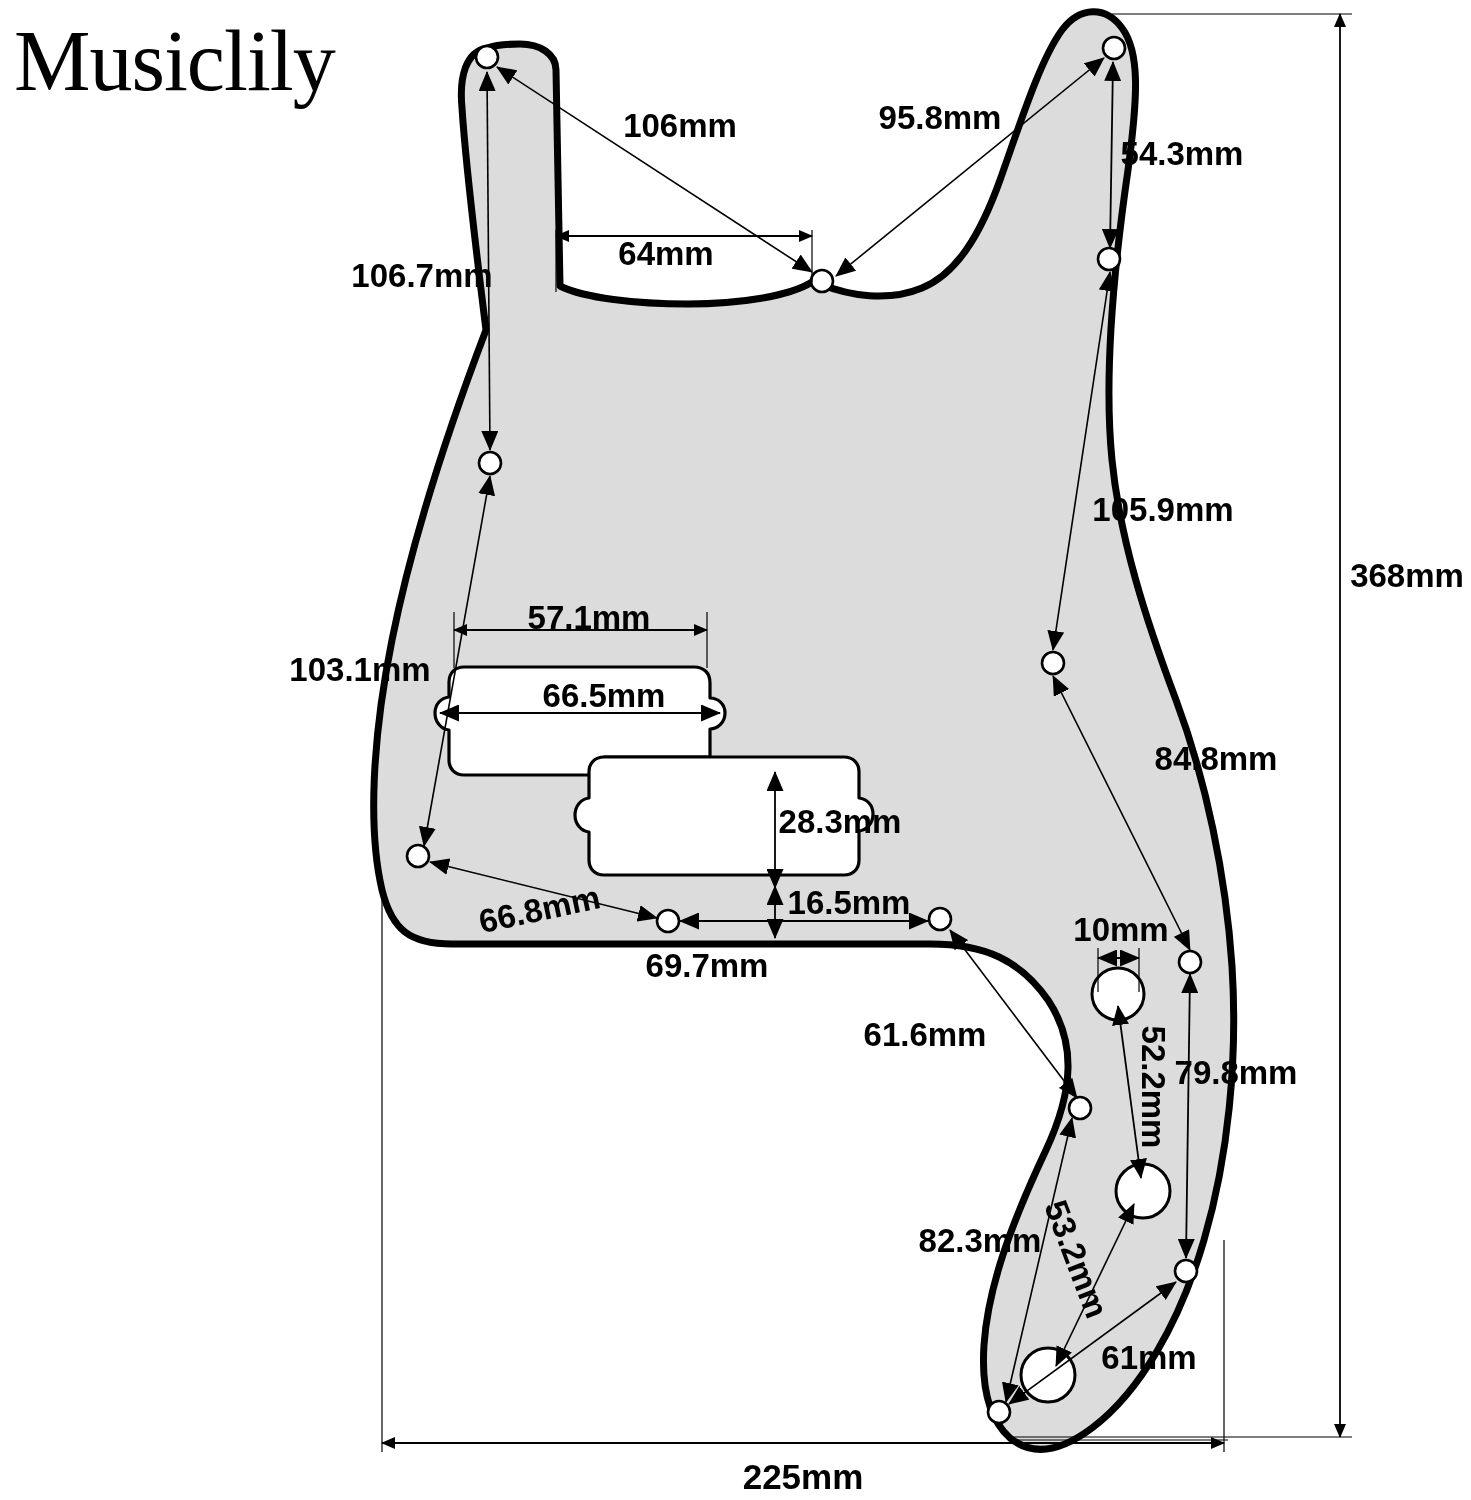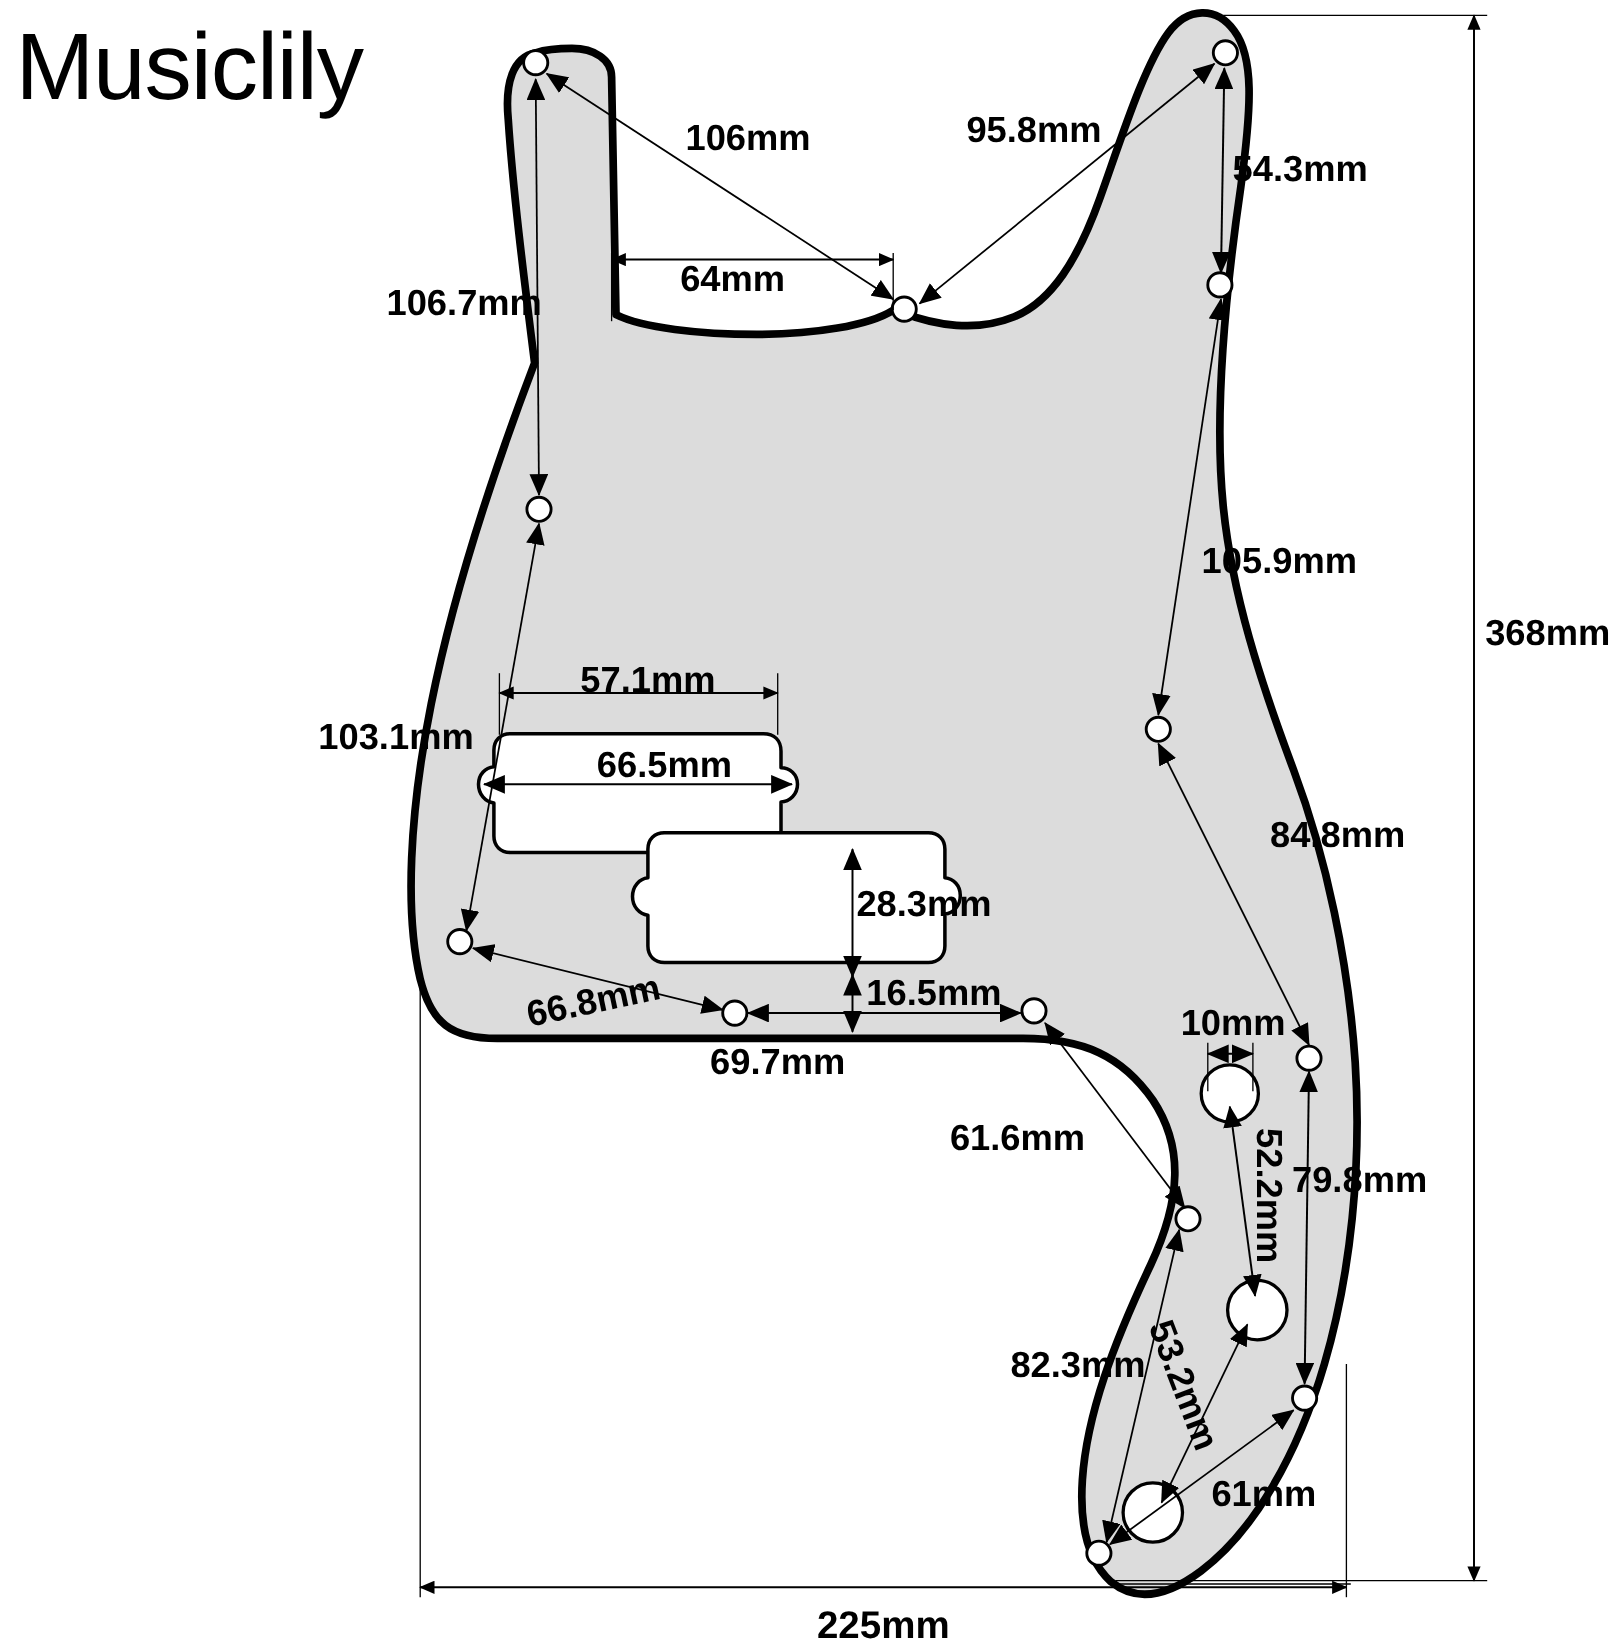--- a/index.html
+++ b/index.html
@@ -7,21 +7,21 @@
   body{
     width:1471px;height:1500px;
     font-family:"Liberation Sans", sans-serif;
     overflow:hidden;position:relative;
   }
   #stage{position:absolute;left:0;top:0;width:1471px;height:1500px;}
   #brand{
     position:absolute;left:14px;top:18px;
     font-size:86px;font-weight:400;color:#000;
     letter-spacing:-1px;line-height:1;
-    font-family:Liberation Sans, sans-serif;
+    font-family:Liberation Serif, serif;
   }
   svg{position:absolute;left:0;top:0;width:1471px;height:1500px;display:block;}
   .dimtext{
     font-family:"Liberation Sans", sans-serif;
     font-size:33px;font-weight:bold;fill:#000;
     dominant-baseline:middle;
   }
   .dimtext.big{font-size:35px;}
   .body-fill{fill:#dcdcdc;stroke:#000;stroke-width:7;stroke-linejoin:round;}
   .cavity{fill:#ffffff;stroke:#000;stroke-width:3.2;stroke-linejoin:round;}

